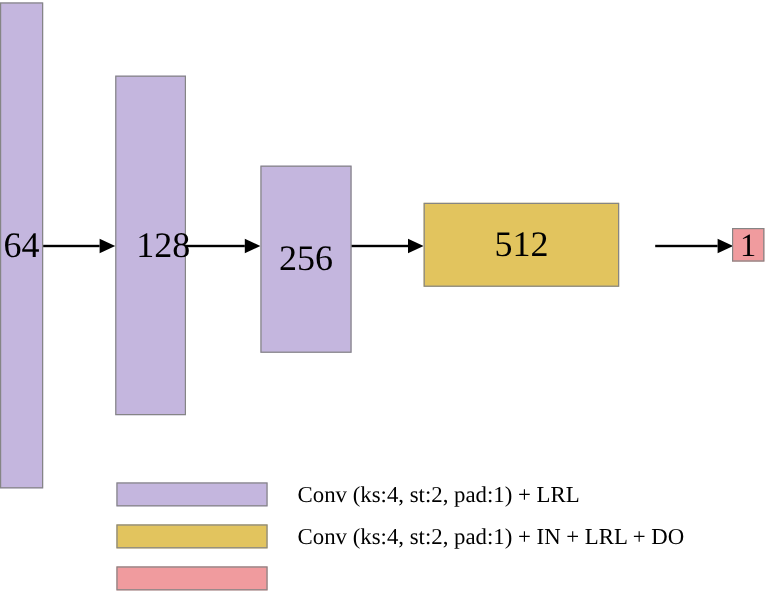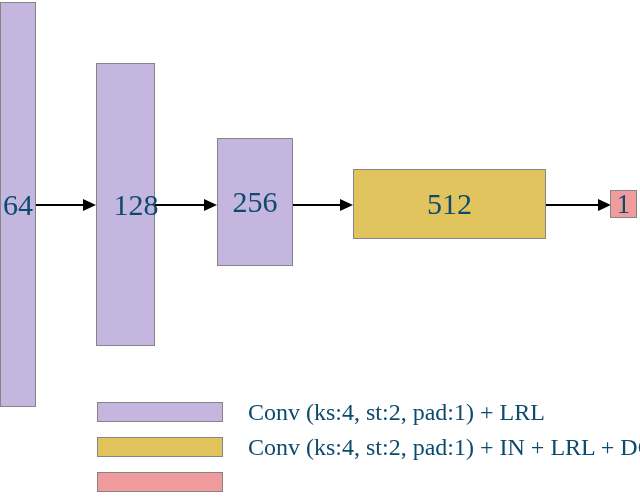--- a/index.html
+++ b/index.html
@@ -7,40 +7,40 @@
     padding: 0;
     background: #ffffff;
   }
   .canvas {
     position: relative;
     width: 640px;
     height: 497px;
     background: #ffffff;
     overflow: hidden;
     font-family: "Liberation Serif", "DejaVu Serif", serif;
-    color: #0c4a6e;
+    color: #000000;
   }
   .block {
     position: absolute;
     box-sizing: border-box;
     border: 1px solid #858585;
     display: flex;
     align-items: center;
     justify-content: center;
     font-size: 30px;
     line-height: 1;
   }
   .purple { background: #C4B6DE; }
   .gold   { background: #E2C45E; }
   .pink   { background: #F09B9E; }
 
   #b64  { left: 0px;   top: 2px;   width: 36px;  height: 405px; }
   #b128 { left: 96px;  top: 63px;  width: 59px;  height: 283px; padding-left: 21px; }
-  #b256 { left: 217px; top: 138px; width: 76px;  height: 128px; justify-content: center; }
-  #b512 { left: 353px; top: 169px; width: 193px; height: 70px; }
+  #b256 { left: 217px; top: 138px; width: 76px;  height: 156px; justify-content: center; }
+  #b512 { left: 353px; top: 169px; width: 163px; height: 70px; }
   #b1   { left: 610px; top: 190px; width: 27px;  height: 28px; font-size: 27px; }
 
   .arrow {
     position: absolute;
     top: 204px;
     height: 2px;
     background: #000000;
   }
   .arrow .head {
     position: absolute;
@@ -70,21 +70,21 @@
   }
   .swatch {
     box-sizing: border-box;
     width: 126px;
     height: 20px;
     border: 1px solid #858585;
     flex: 0 0 auto;
   }
   .legend-label {
     margin-left: 25px;
-    font-size: 24px;
+    font-size: 19px;
     line-height: 1;
     white-space: nowrap;
   }
 </style>
 </head>
 <body>
 
 <div class="canvas">
 
   <div id="b64" class="block purple">

